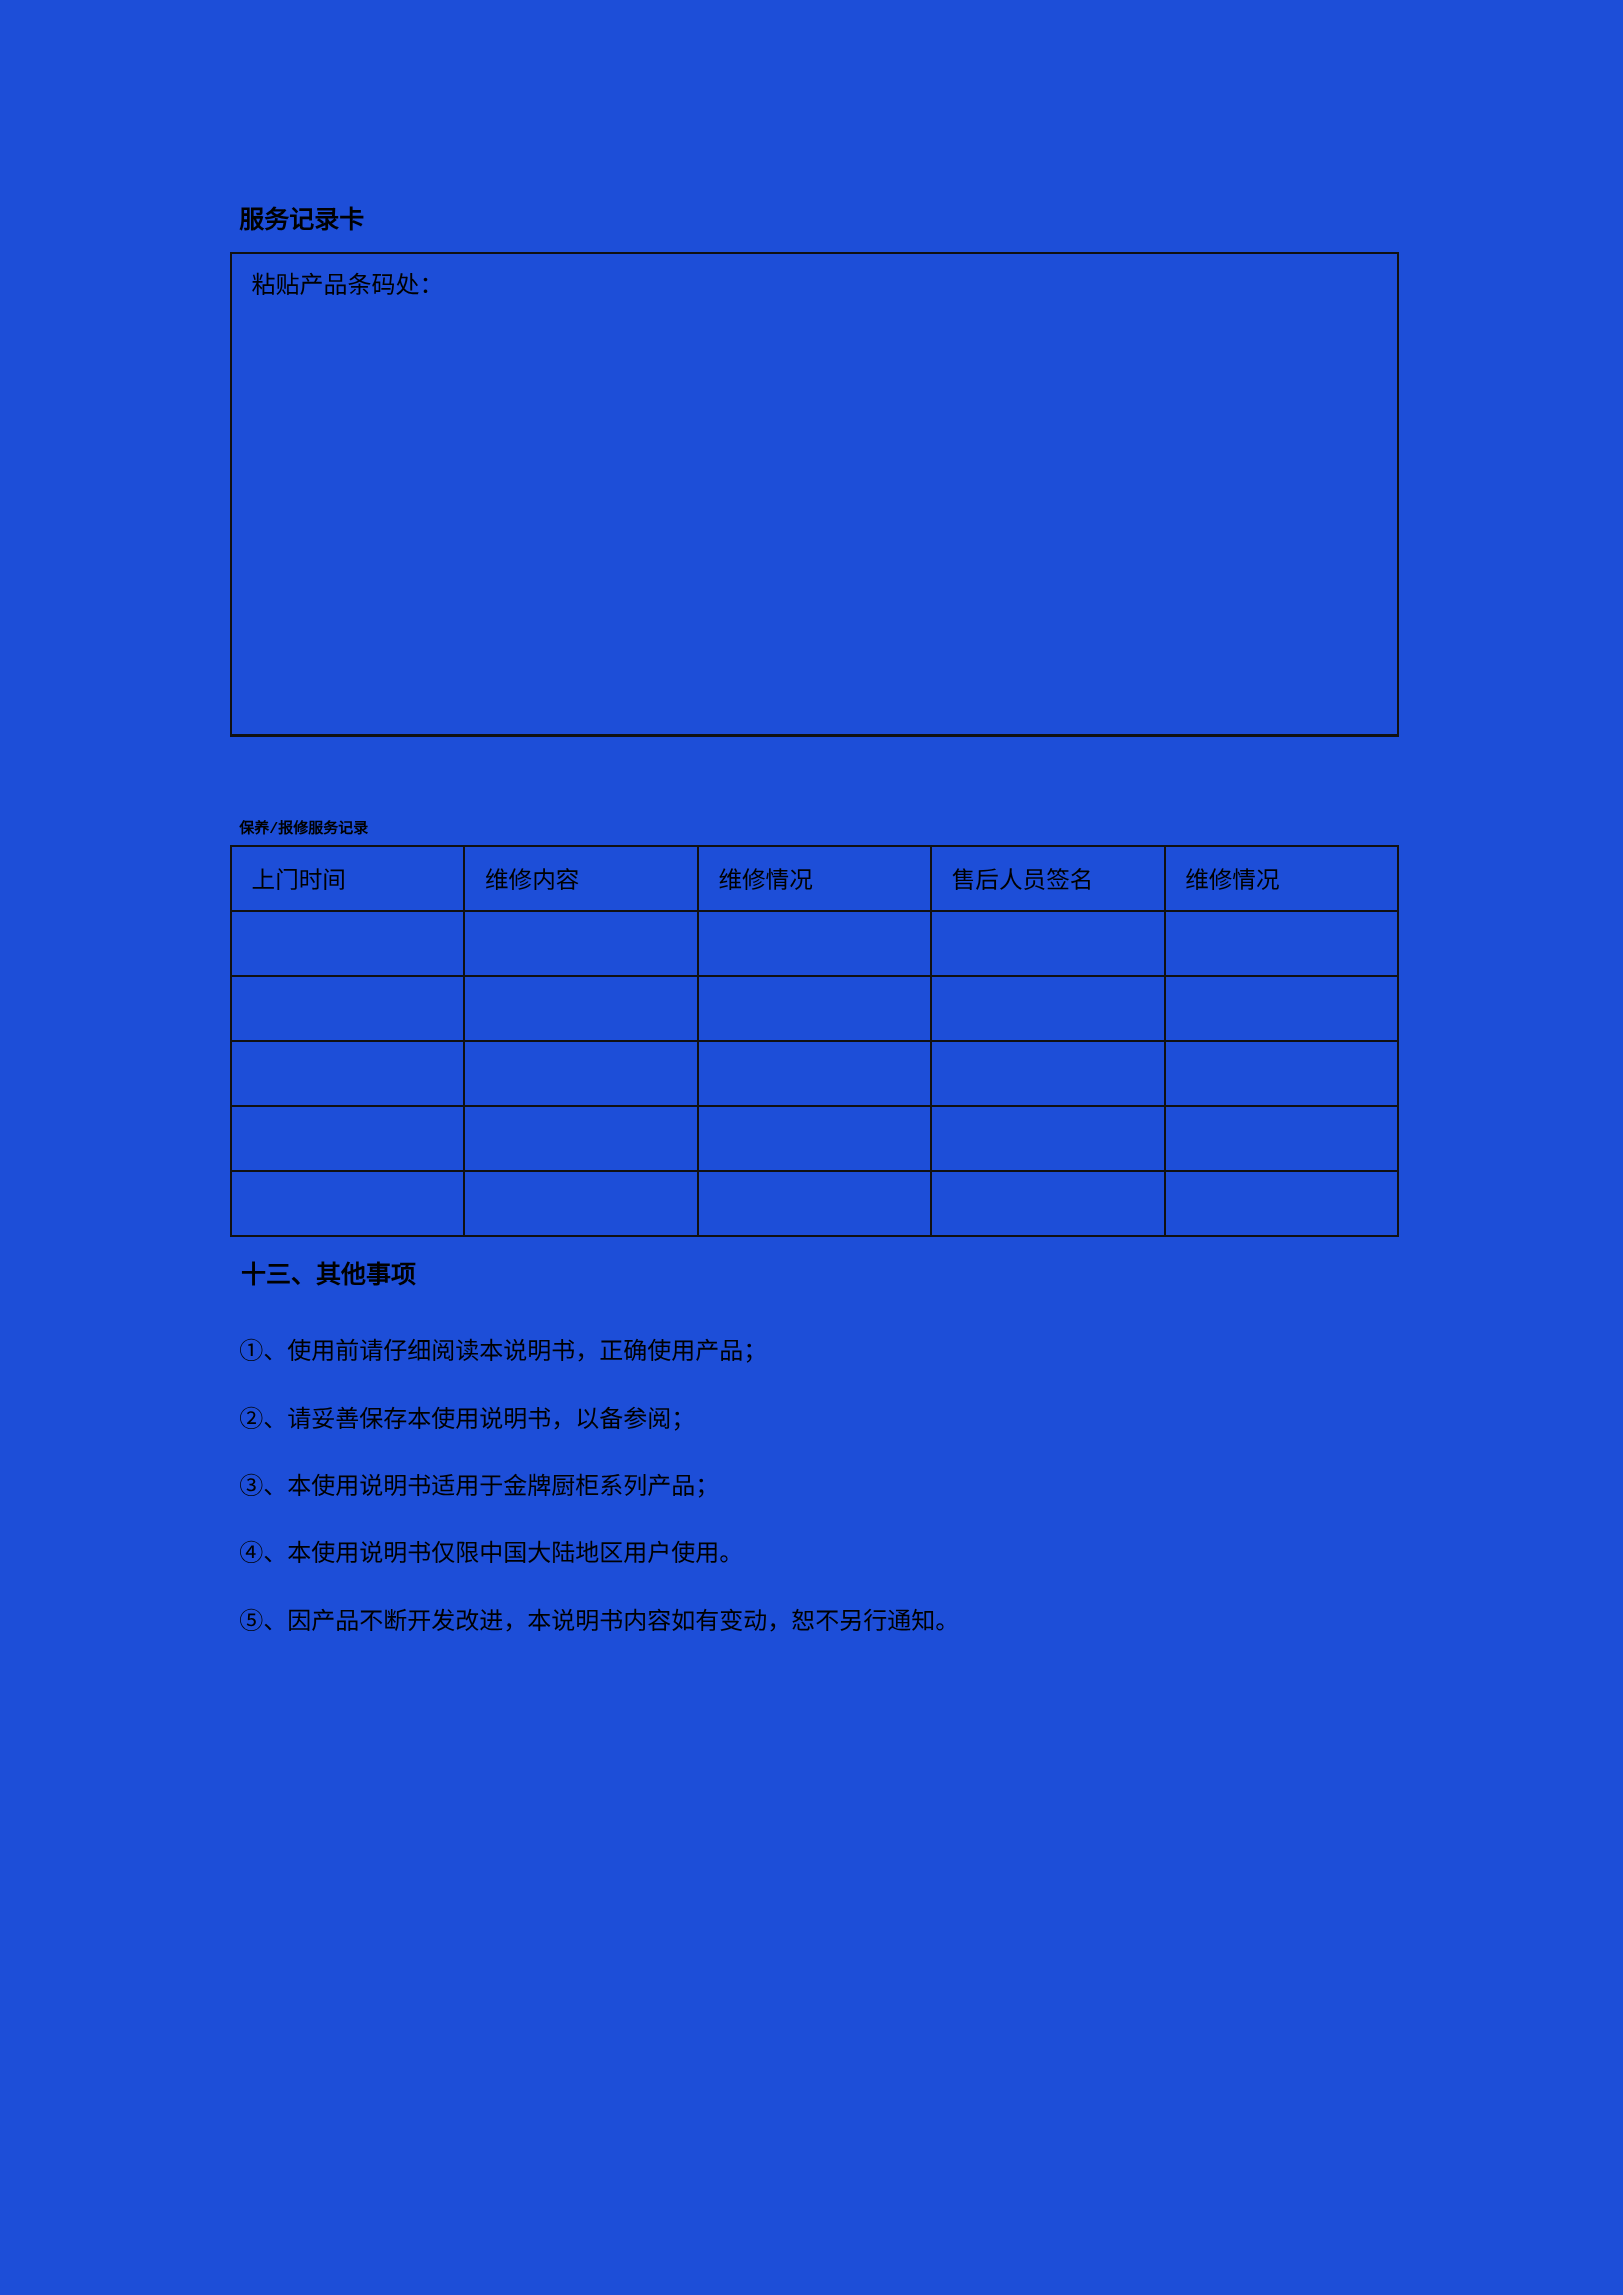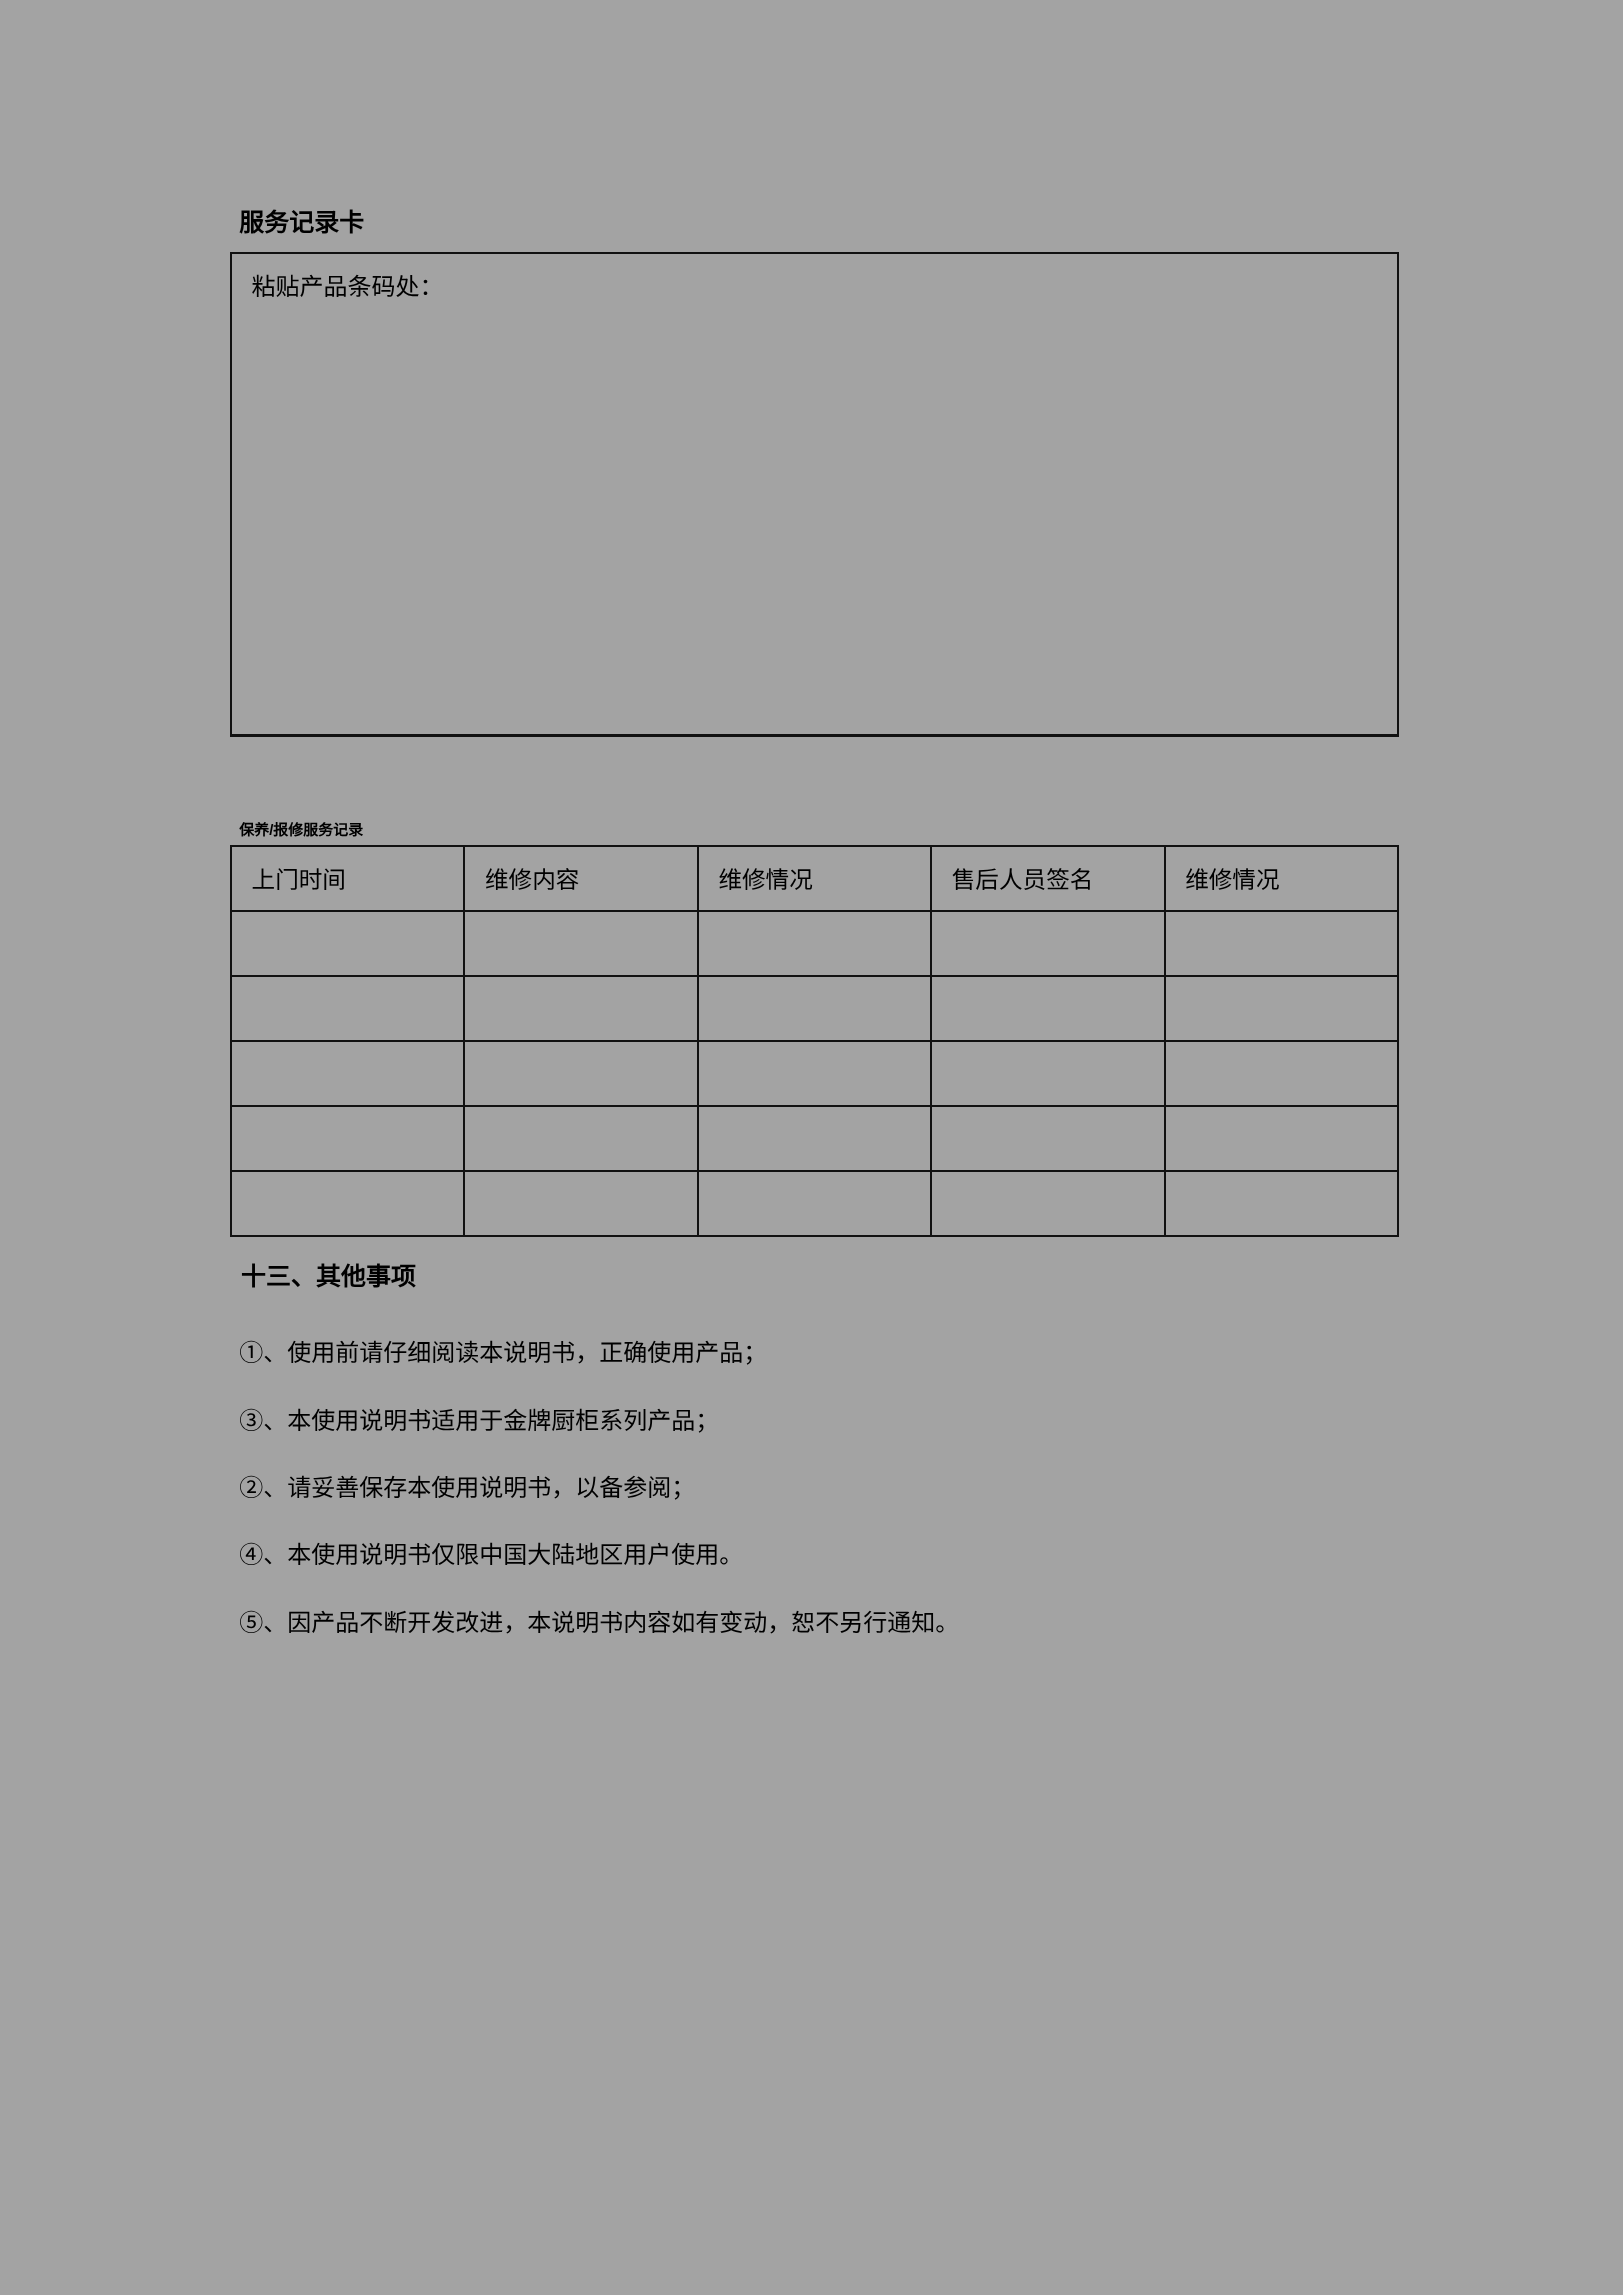--- a/index.html
+++ b/index.html
@@ -4,22 +4,22 @@
 <style>
   html, body {
     margin: 0;
     padding: 0;
     background: #ffffff;
   }
   .page {
     position: relative;
     width: 1623px;
     height: 2295px;
-    background: #a3a3a3;
-    font-family: Liberation Sans, sans-serif;
+    background: #1d4ed8;
+    font-family: Liberation Mono, monospace;
     color: #000000;
     overflow: hidden;
   }
   .content {
     position: absolute;
     left: 230px;
     top: 0;
     width: 1169px;
   }
   .card-title {
@@ -149,20 +149,20 @@
           <td></td>
           <td></td>
           <td></td>
         </tr>
       </tbody>
     </table>
 
     <div class="section-heading">十三、其他事项</div>
 
     <p class="notice-item first">①、使用前请仔细阅读本说明书，正确使用产品；</p>
+    <p class="notice-item">②、请妥善保存本使用说明书，以备参阅；</p>
     <p class="notice-item">③、本使用说明书适用于金牌厨柜系列产品；</p>
-    <p class="notice-item">②、请妥善保存本使用说明书，以备参阅；</p>
     <p class="notice-item">④、本使用说明书仅限中国大陆地区用户使用。</p>
     <p class="notice-item">⑤、因产品不断开发改进，本说明书内容如有变动，恕不另行通知。</p>
 
   </div>
 </div>
 
 
 </body></html>

